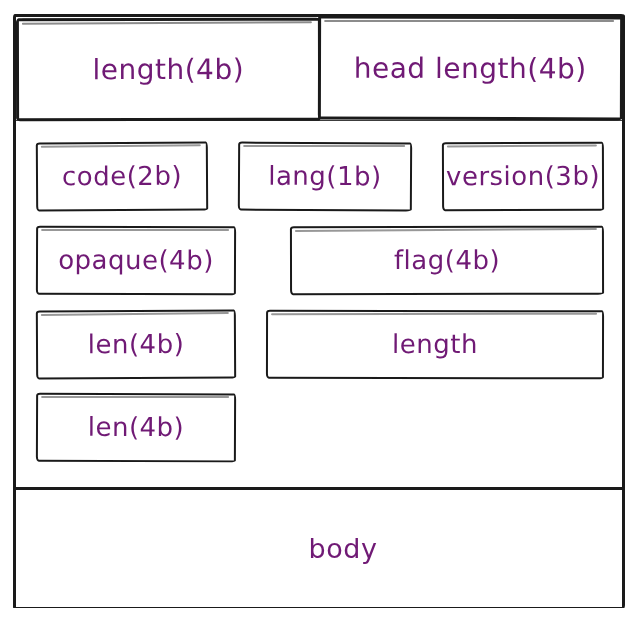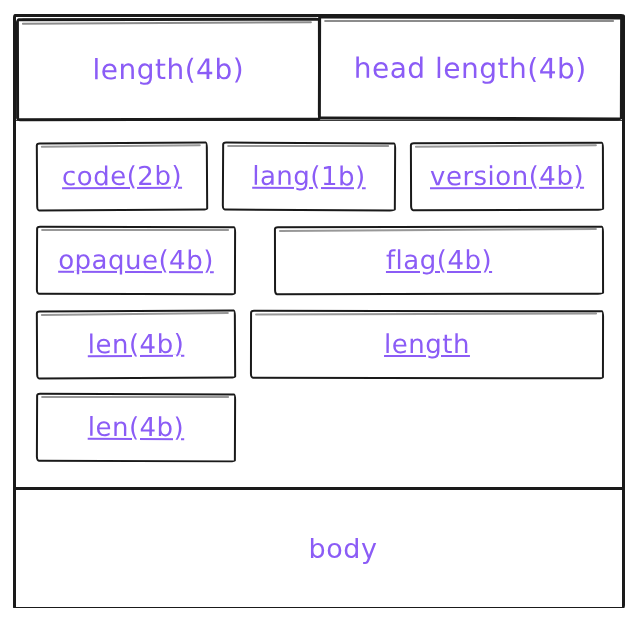--- a/index.html
+++ b/index.html
@@ -2,21 +2,21 @@
 <html><head>
 <meta charset="utf-8">
 <style>
   html, body { margin: 0; padding: 0; background: #ffffff; }
   .canvas {
     position: relative;
     width: 640px;
     height: 608px;
     background: #ffffff;
     font-family: "DejaVu Sans", "Liberation Sans", sans-serif;
-    color: #8b5cf6;
+    color: #701a75;
     overflow: hidden;
   }
   .frame {
     position: absolute;
     left: 13px;
     top: 14px;
     width: 612px;
     height: 596px;
     border: 3px solid #1a1a1a;
     border-radius: 2px 4px 3px 5px / 4px 2px 5px 3px;
@@ -70,22 +70,21 @@
     box-sizing: border-box;
     padding: 21px 18px 25px 20px;
     display: flex;
     flex-direction: column;
     gap: 15px;
     border-top: 1px solid rgba(26,26,26,.85);
   }
   .hrow {
     flex: 1;
     display: flex;
-    gap: 14px;
-    text-decoration: underline;
+    gap: 30px;
   }
   .sketch-box {
     display: flex;
     align-items: center;
     justify-content: center;
     border: 2.5px solid #1a1a1a;
     box-sizing: border-box;
     background: #ffffff;
     font-size: 26px;
     position: relative;
@@ -142,21 +141,21 @@
     <div class="header-section">
 
       <div class="hrow">
         <div class="sketch-box w-code">
           <span class="label">code(2b)</span>
         </div>
         <div class="sketch-box w-lang">
           <span class="label">lang(1b)</span>
         </div>
         <div class="sketch-box w-version">
-          <span class="label">version(4b)</span>
+          <span class="label">version(3b)</span>
         </div>
       </div>
 
       <div class="hrow">
         <div class="sketch-box w-left r2l">
           <span class="label">opaque(4b)</span>
         </div>
         <div class="sketch-box w-right r2r">
           <span class="label">flag(4b)</span>
         </div>

